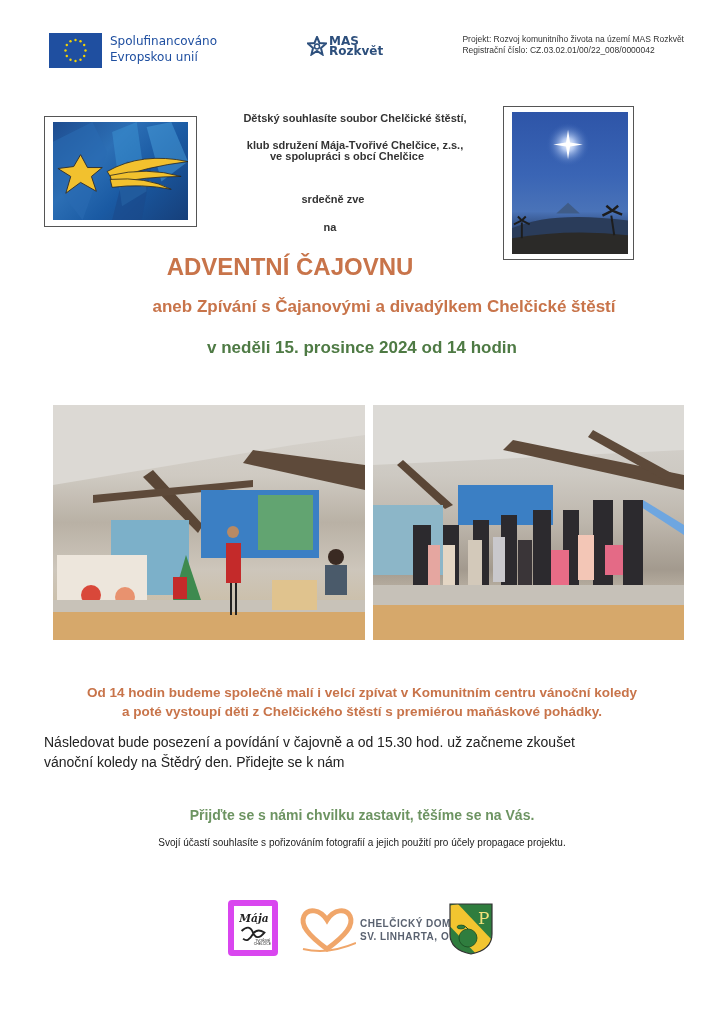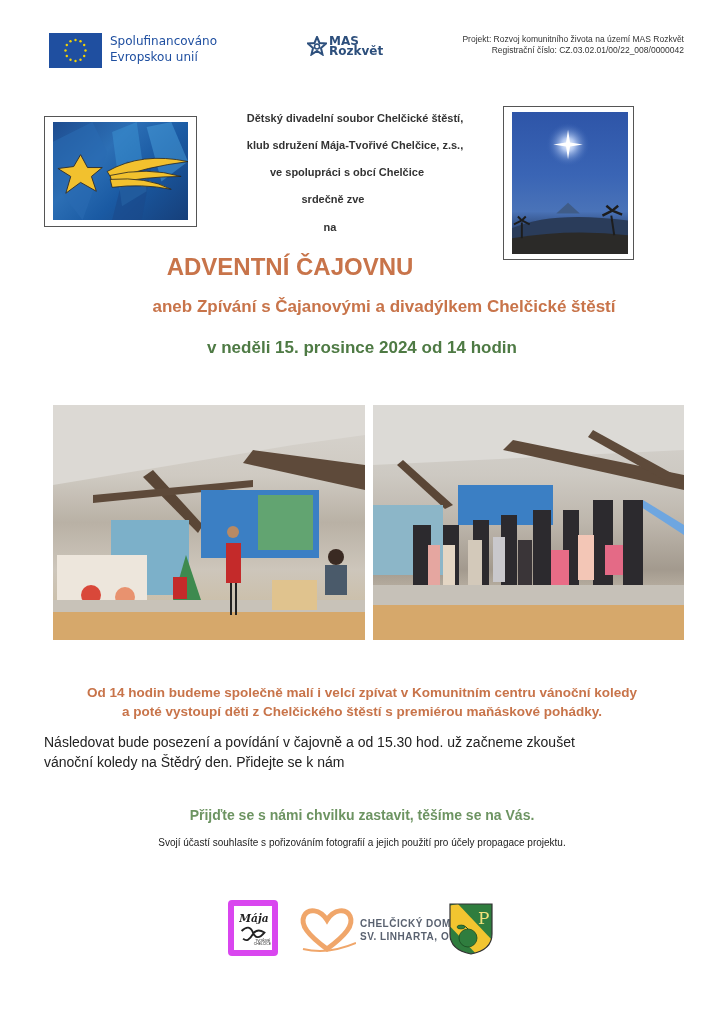--- a/index.html
+++ b/index.html
@@ -7,21 +7,21 @@
     body { position: relative; font-family: "Liberation Sans", sans-serif; color: #222; }
     .abs { position: absolute; }
 
     
     .eu-flag { left: 49px; top: 33px; width: 53px; height: 35px; background: #1f4fa0; }
     .eu-flag svg { width: 100%; height: 100%; display: block; }
     .eu-text { left: 110px; top: 33px; font-size: 12px; line-height: 16px; color: #1f4fa0; font-family: "DejaVu Sans", sans-serif; }
     .mas-logo { left: 307px; top: 36px; display: flex; align-items: center; gap: 2px; }
     .mas-logo svg { width: 20px; height: 20px; }
     .mas-text { font-family: "DejaVu Sans", sans-serif; font-weight: bold; font-size: 12px; line-height: 10px; color: #2d4f7c; }
-    .project { right: 40px; top: 34px; text-align: right; font-size: 8.5px; line-height: 11px; color: #333; }
+    .project { right: 40px; top: 34px; text-align: left; font-size: 8.5px; line-height: 11px; color: #333; }
 
     
     .img-star { left: 44px; top: 116px; width: 153px; height: 111px; border: 1px solid #555; background: #fff; padding: 5px 8px 6px 8px; }
     .img-star .inner { width: 100%; height: 100%; background: linear-gradient(135deg, #1e4c8f 0%, #2c6fb5 35%, #1a5aa3 60%, #163f7a 100%); position: relative; overflow: hidden; }
     .img-night { left: 503px; top: 106px; width: 131px; height: 154px; border: 1px solid #555; background: #fff; padding: 5px 5px 5px 8px; }
     .img-night .inner { width: 100%; height: 100%; background: linear-gradient(180deg, #2e55a8 0%, #3a65b5 45%, #4a73b8 70%, #2f4a7a 82%, #2b2b2b 100%); position: relative; overflow: hidden; }
 
     
     .intro { left: 190px; width: 330px; text-align: center; font-weight: bold; font-size: 11px; color: #333; }
 
@@ -121,23 +121,23 @@
       <path d="M0,128 Q60,118 118,125 L118,144 L0,144 Z" fill="#2b2a28"></path>
       <path d="M45,103 L57,92 L69,103 Z" fill="#3f5c88"></path>
       <line x1="101" y1="105" x2="104" y2="125" stroke="#1d1d1d" stroke-width="2"></line>
       <path d="M102,100 L92,105 M102,100 L112,104 M102,100 L96,95 M102,100 L108,95" stroke="#1d1d1d" stroke-width="2.5"></path>
       <line x1="10" y1="112" x2="10" y2="128" stroke="#1d1d1d" stroke-width="2"></line>
       <path d="M10,110 L2,114 M10,110 L18,114 M10,110 L6,106 M10,110 L14,106" stroke="#1d1d1d" stroke-width="2"></path>
     </svg>
   </div>
 </div>
 
-<div class="abs intro" style="top:112px">Dětský divadelní soubor Chelčické štěstí,</div>
+<div class="abs intro" style="top:112px">Dětský souhlasíte soubor Chelčické štěstí,</div>
 <div class="abs intro" style="top:139px">klub sdružení Mája-Tvořivé Chelčice, z.s.,</div>
-<div class="abs intro" style="top:166px; left:182px">ve spolupráci s obcí Chelčice</div>
+<div class="abs intro" style="top:150px; left:182px">ve spolupráci s obcí Chelčice</div>
 <div class="abs intro" style="top:193px; left:168px">srdečně zve</div>
 <div class="abs intro" style="top:221px; left:165px">na</div>
 
 <div class="abs title">ADVENTNÍ ČAJOVNU</div>
 <div class="abs subtitle">aneb Zpívání s Čajanovými a divadýlkem Chelčické štěstí</div>
 <div class="abs date">v neděli 15. prosince 2024 od 14 hodin</div>
 
 <div class="abs photo photo-1">
   <svg viewBox="0 0 312 235" width="100%" height="100%" preserveAspectRatio="none">
     <path d="M0,0 L312,0 L312,30 L240,40 L0,80 Z" fill="#dcd9d4"></path>

